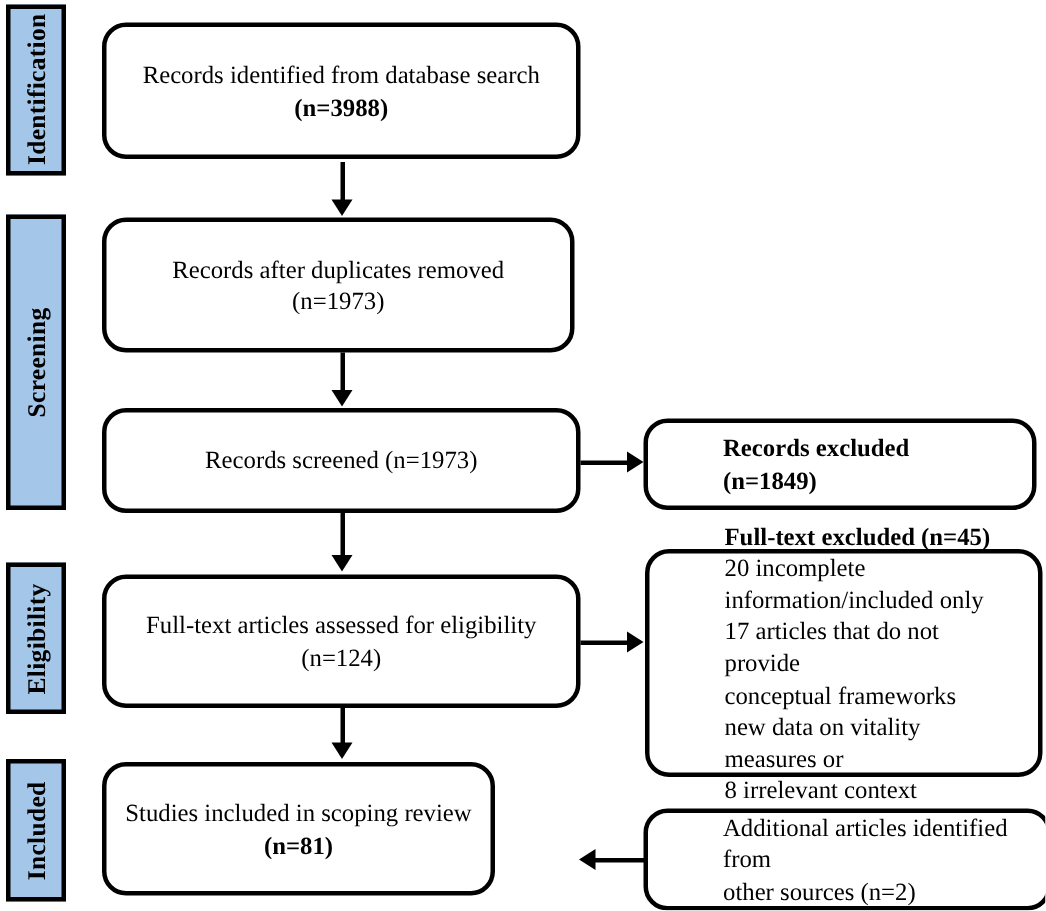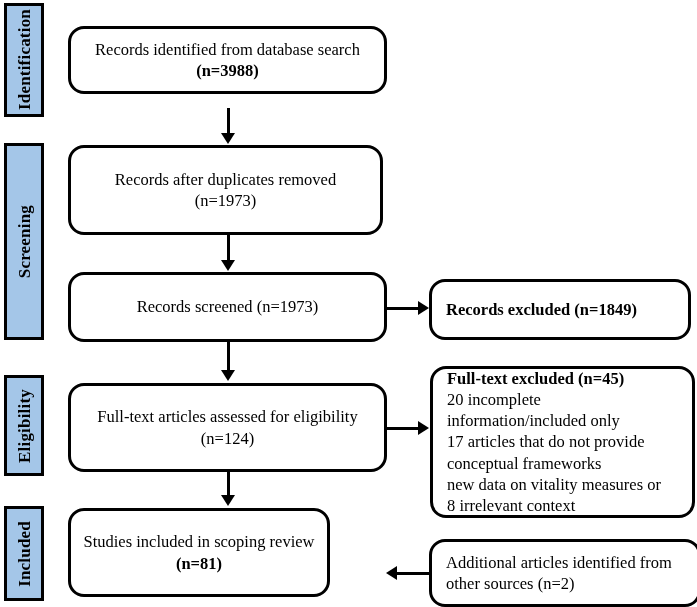--- a/index.html
+++ b/index.html
@@ -56,21 +56,21 @@
   .box.left {
     justify-content: flex-start;
     text-align: left;
   }
   .box .body {
     padding: 0 10px;
     font-size: 16.5px;
     line-height: 1.28;
     width: 100%;
   }
-  .box.left .body { padding-left: 14px; padding-right: 24px; }
+  .box.left .body { padding-left: 14px; padding-right: 24px; margin-left: 36px; }
   .line { display: block; }
   .b { font-weight: bold; }
 
   
   .vline {
     position: absolute;
     width: 3px;
     background: #000000;
   }
   .hline {
@@ -114,21 +114,21 @@
   </div>
 
   <div class="stage" style="left:4px; top:375px; width:40px; height:101px;">
     <span class="stage-text">Eligibility</span>
   </div>
 
   <div class="stage" style="left:4px; top:506px; width:40px; height:95px;">
     <span class="stage-text">Included</span>
   </div>
 
-  <div class="box center" style="left:68px; top:26px; width:319px; height:68px;">
+  <div class="box center" style="left:68px; top:15px; width:319px; height:91px;">
     <div class="body">
       <span class="line">Records identified from database search</span>
       <span class="line b">(n=3988)</span>
     </div>
   </div>
 
   <div class="vline" style="left:227px; top:108px; height:26px;"></div>
   <div class="arrow-down" style="left:221px; top:133px;"></div>
 
   <div class="box center" style="left:68px; top:145px; width:315px; height:90px;">

